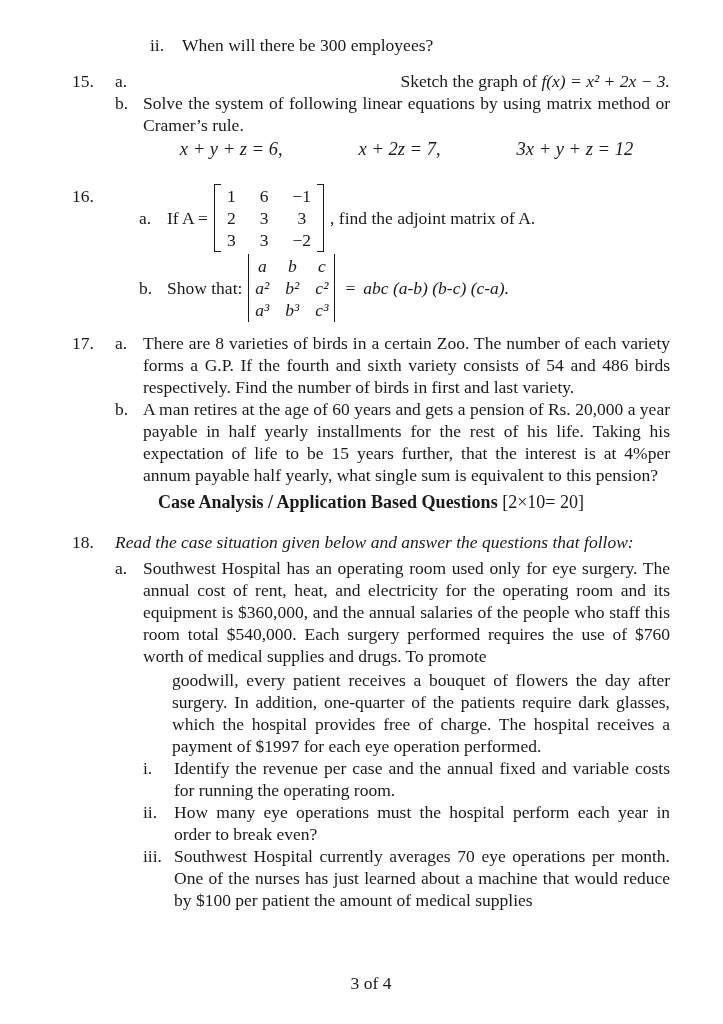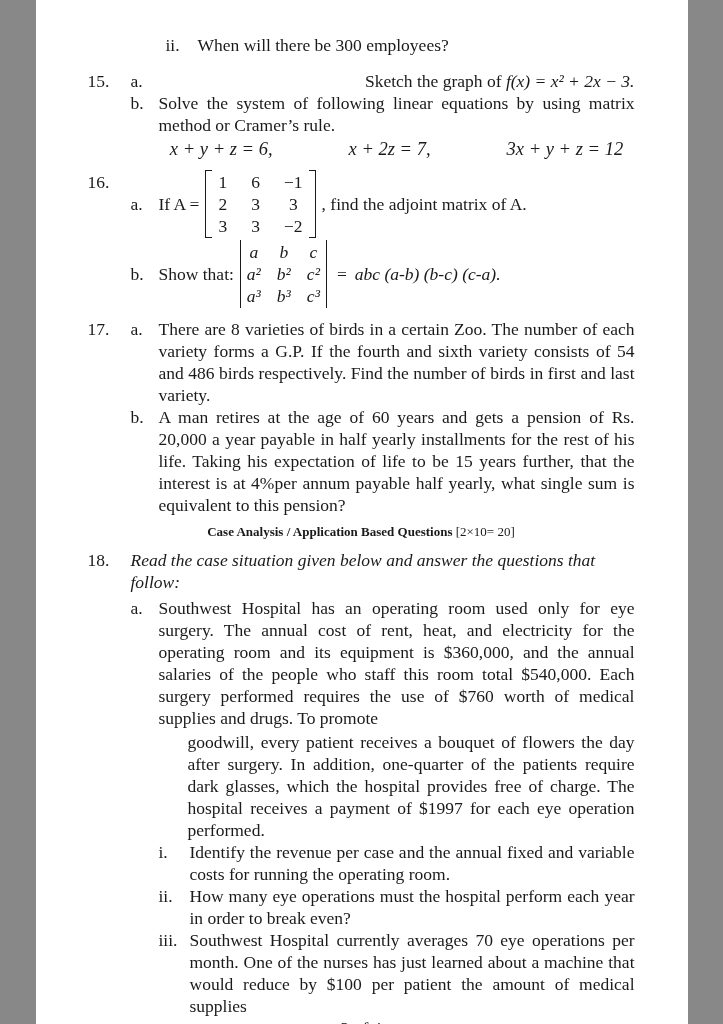--- a/index.html
+++ b/index.html
@@ -1,27 +1,27 @@
 <!DOCTYPE html>
 <html><head>
 <meta charset="utf-8">
 <style>
   html, body { margin: 0; padding: 0; background: #888; }
   .page {
     position: relative;
-    width: 652px;
+    width: 723px;
     height: 1024px;
     margin: 0 auto;
     background: #ffffff;
     color: #1a1a1a;
     font-family: "Liberation Serif", serif;
     font-size: 17.5px;
     line-height: 22px;
     box-sizing: border-box;
-    padding: 34px 53px 18px 52px;
+    padding: 34px 53px 18px 72px;
     overflow: hidden;
     display: flex;
     flex-direction: column;
   }
   .q-row { display: flex; align-items: flex-start; }
   .q-num { flex: 0 0 43px; }
   .q-body { flex: 1 1 auto; min-width: 0; }
   .sub-row { display: flex; align-items: flex-start; }
   .sub-label { flex: 0 0 28px; }
   .sub-text { flex: 1 1 auto; min-width: 0; text-align: justify; }
@@ -56,28 +56,28 @@
     line-height: 22px;
   }
   .det-grid { column-gap: 16px; }
   .brk { width: 6px; }
   .brk-l { border-left: 1.7px solid #1a1a1a; border-top: 1.7px solid #1a1a1a; border-bottom: 1.7px solid #1a1a1a; }
   .brk-r { border-right: 1.7px solid #1a1a1a; border-top: 1.7px solid #1a1a1a; border-bottom: 1.7px solid #1a1a1a; }
   .bar { width: 0; border-left: 1.7px solid #1a1a1a; }
   .det-cell { font-style: italic; }
 
   .mt14 { margin-top: 14px; }
-  .mt10 { margin-top: 8px; }
+  .mt10 { margin-top: 22px; gap: 24px; }
   .mt8  { margin-top: 8px; }
-  .mt6  { margin-top: 6px; }
+  .mt6  { margin-top: 18px; }
   .mt4  { margin-top: 4px; }
 
   .center { text-align: center; }
   .section-title { margin-top: 8px; }
-  .section-heading { margin-top: 5px; font-size: 13px; }
+  .section-heading { margin-top: 5px; font-size: 18px; }
   .section-heading .bold { font-weight: bold; }
 
   .indent-para { margin-left: 29px; margin-top: 2px; }
   .roman-row { display: flex; align-items: flex-start; }
   .roman-label { flex: 0 0 31px; }
   .roman-text { flex: 1 1 auto; min-width: 0; text-align: justify; }
 
   .footer {
     margin-top: auto;
     text-align: center;

